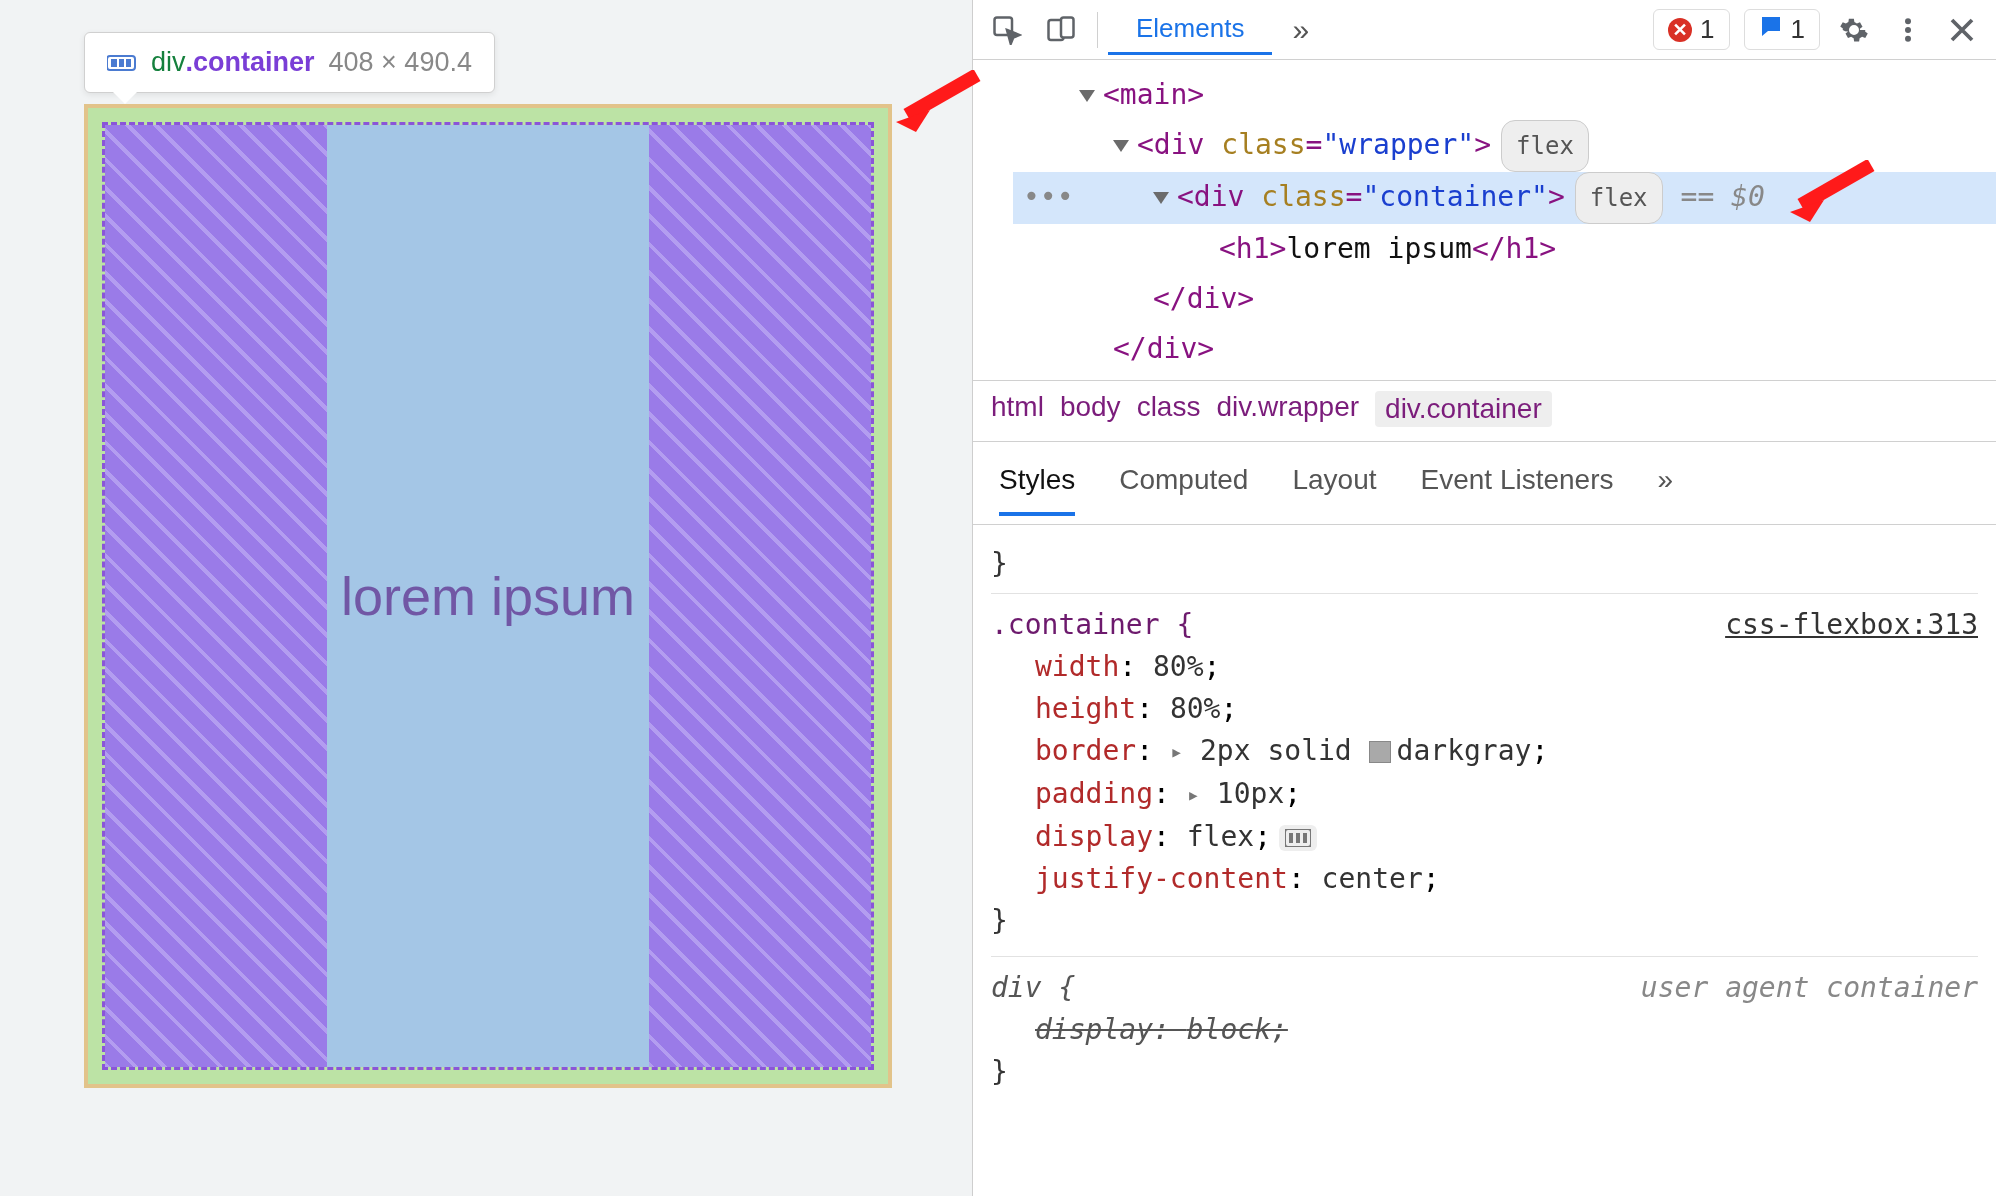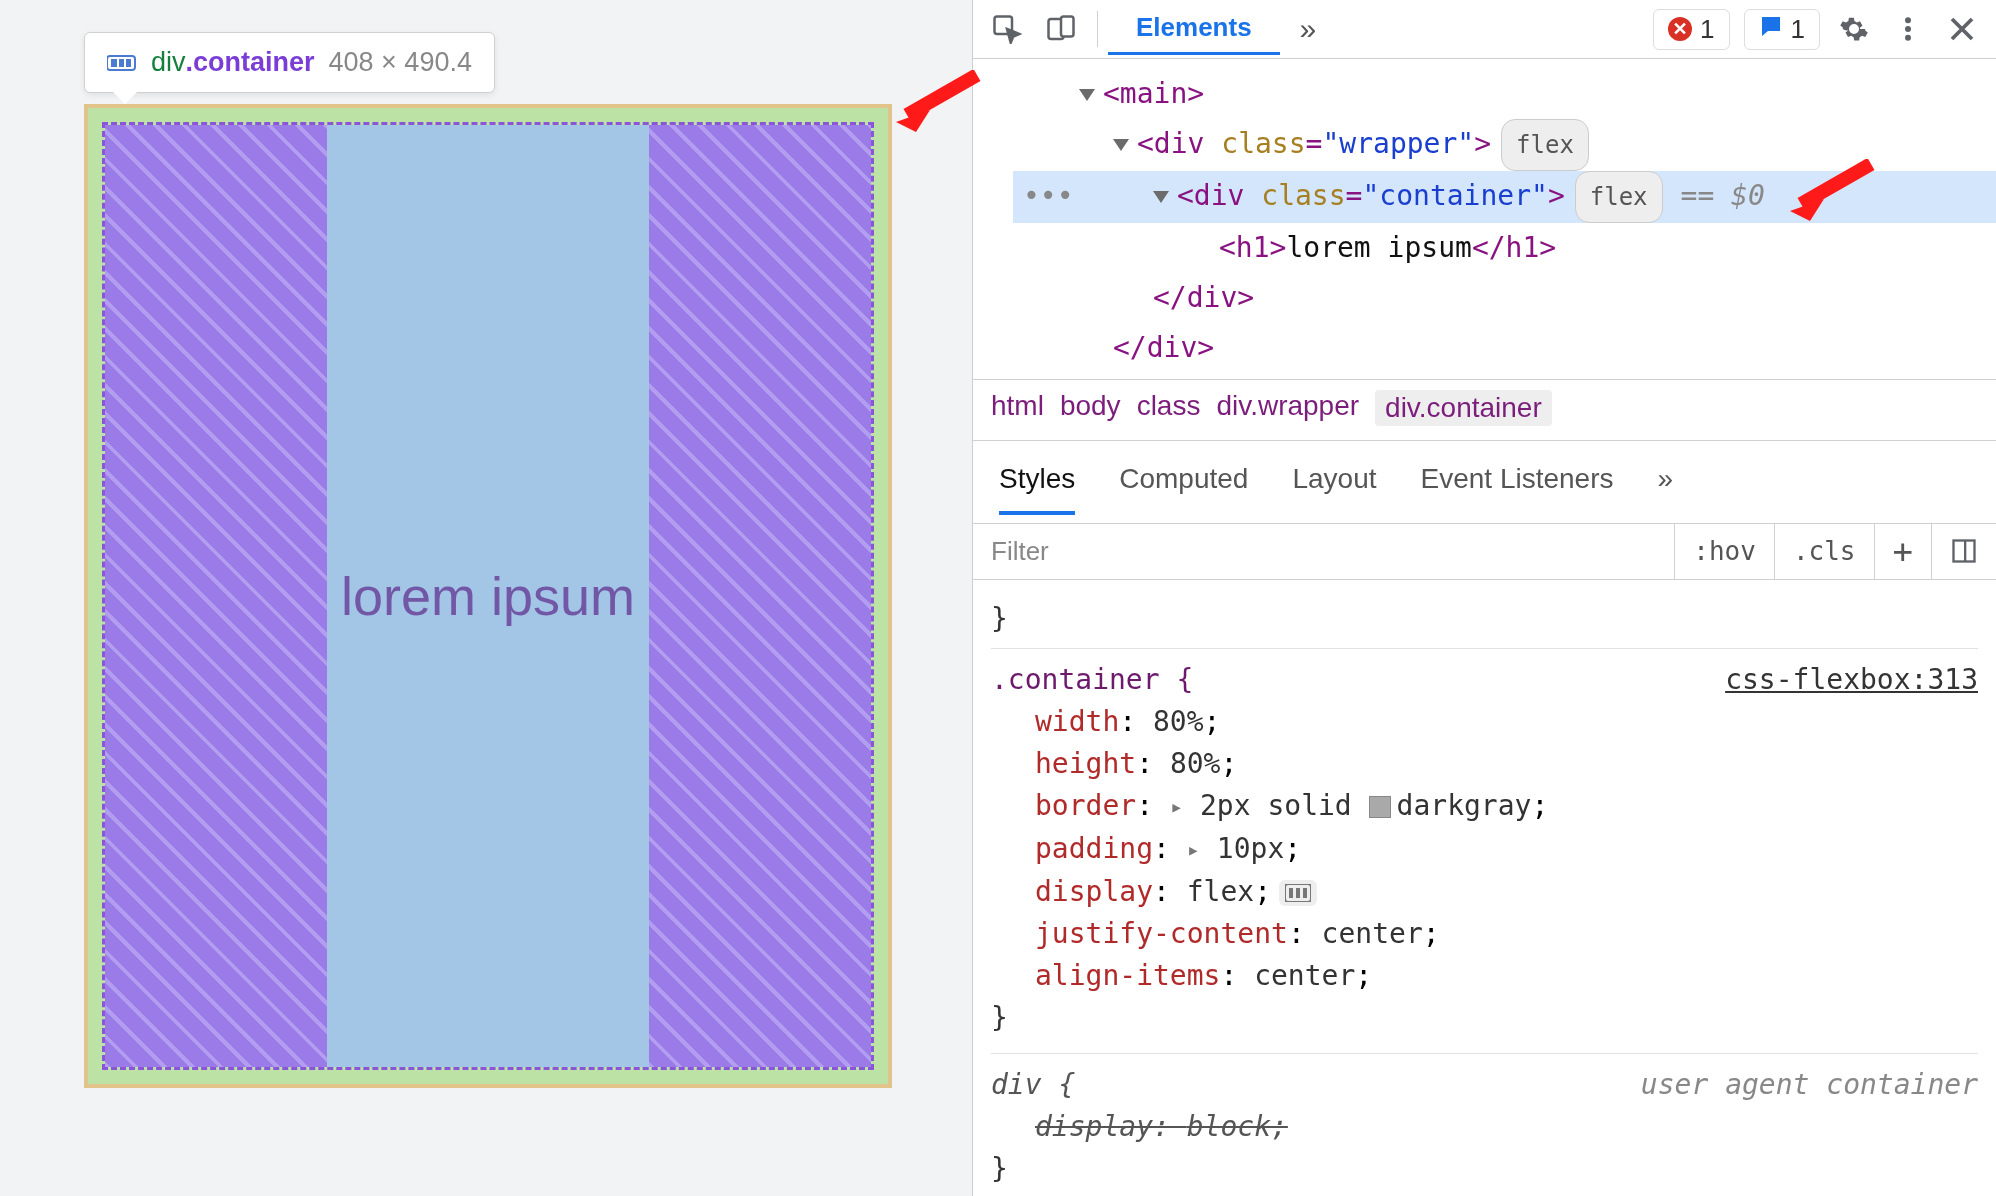--- a/index.html
+++ b/index.html
@@ -120,21 +120,20 @@
   border-radius: 4px;
 }
 .tb-btn svg { width: 30px; height: 30px; }
 .tb-sep { width: 1px; height: 36px; background: #d0d0d0; margin: 0 8px; }
 .tb-tab {
   padding: 0 28px;
   height: 51px;
   display: flex; align-items: center;
   font-size: 26px;
   color: #333;
-  font-weight: bold;
 }
 .tb-tab.active {
   color: #1a73e8;
   border-bottom: 3px solid #1a73e8;
 }
 .tb-more { font-size: 30px; color: #555; padding: 0 18px; }
 .tb-spacer { flex: 1; }
 .badge {
   display: flex; align-items: center; gap: 8px;
   padding: 4px 14px;
@@ -386,53 +385,40 @@
   </div>
 
   <div class="styles-tabs">
     <div class="stab active">Styles</div>
     <div class="stab">Computed</div>
     <div class="stab">Layout</div>
     <div class="stab">Event Listeners</div>
     <div class="stab">»</div>
   </div>
 
-  <div class="filter-bar">
-    <input placeholder="Filter" style="">
-    <div class="fbtn">:hov</div>
-    <div class="fbtn">.cls</div>
-    <div class="fbtn plus">+</div>
-    <div class="fbtn" style="border-right:none;">
-        <svg viewBox="0 0 24 24" fill="none" stroke="#5f6368" stroke-width="2">
-          <rect x="3" y="3" width="18" height="18"></rect>
-          <path d="M13 3v18"></path>
-        </svg>
-      </div>
-  </div>
 
   <div class="rules">
     <div style="color:#333; margin-bottom:8px;">}</div>
 
     <div class="rule">
       <div class="rule-head">
         <span class="sel-txt">.container {</span>
         <span class="src">css-flexbox:313</span>
       </div>
       <div class="decl"><span class="prop">width</span>: <span class="val">80%</span>;</div>
       <div class="decl"><span class="prop">height</span>: <span class="val">80%</span>;</div>
       <div class="decl"><span class="prop">border</span>: <span class="tri">▸</span> <span class="val">2px solid </span><span class="swatch"></span><span class="val">darkgray</span>;</div>
       <div class="decl"><span class="prop">padding</span>: <span class="tri">▸</span> <span class="val">10px</span>;</div>
       <div class="decl"><span class="prop">display</span>: <span class="val">flex</span>;<span class="flex-icon"><svg viewBox="0 0 26 18">
               <rect x="0" y="0" width="26" height="18" rx="3" fill="none" stroke="#777" stroke-width="2"></rect>
               <rect x="4" y="4" width="4" height="10" fill="#777"></rect>
               <rect x="11" y="4" width="4" height="10" fill="#777"></rect>
               <rect x="18" y="4" width="4" height="10" fill="#777"></rect>
             </svg></span></div>
       <div class="decl"><span class="prop">justify-content</span>: <span class="val">center</span>;</div>
-      <div class="decl"><span class="prop">align-items</span>: <span class="val">center</span>;</div>
       <div class="brace-close">}</div>
     </div>
 
     <div class="rule">
       <div class="rule-head">
         <span class="sel-txt" style="color:#555; font-style:italic;">div {</span>
         <span class="src ua">user agent container</span>
       </div>
       <div class="decl strike"><span class="prop">display</span>: <span class="val">block</span>;</div>
       <div class="brace-close">}</div>

